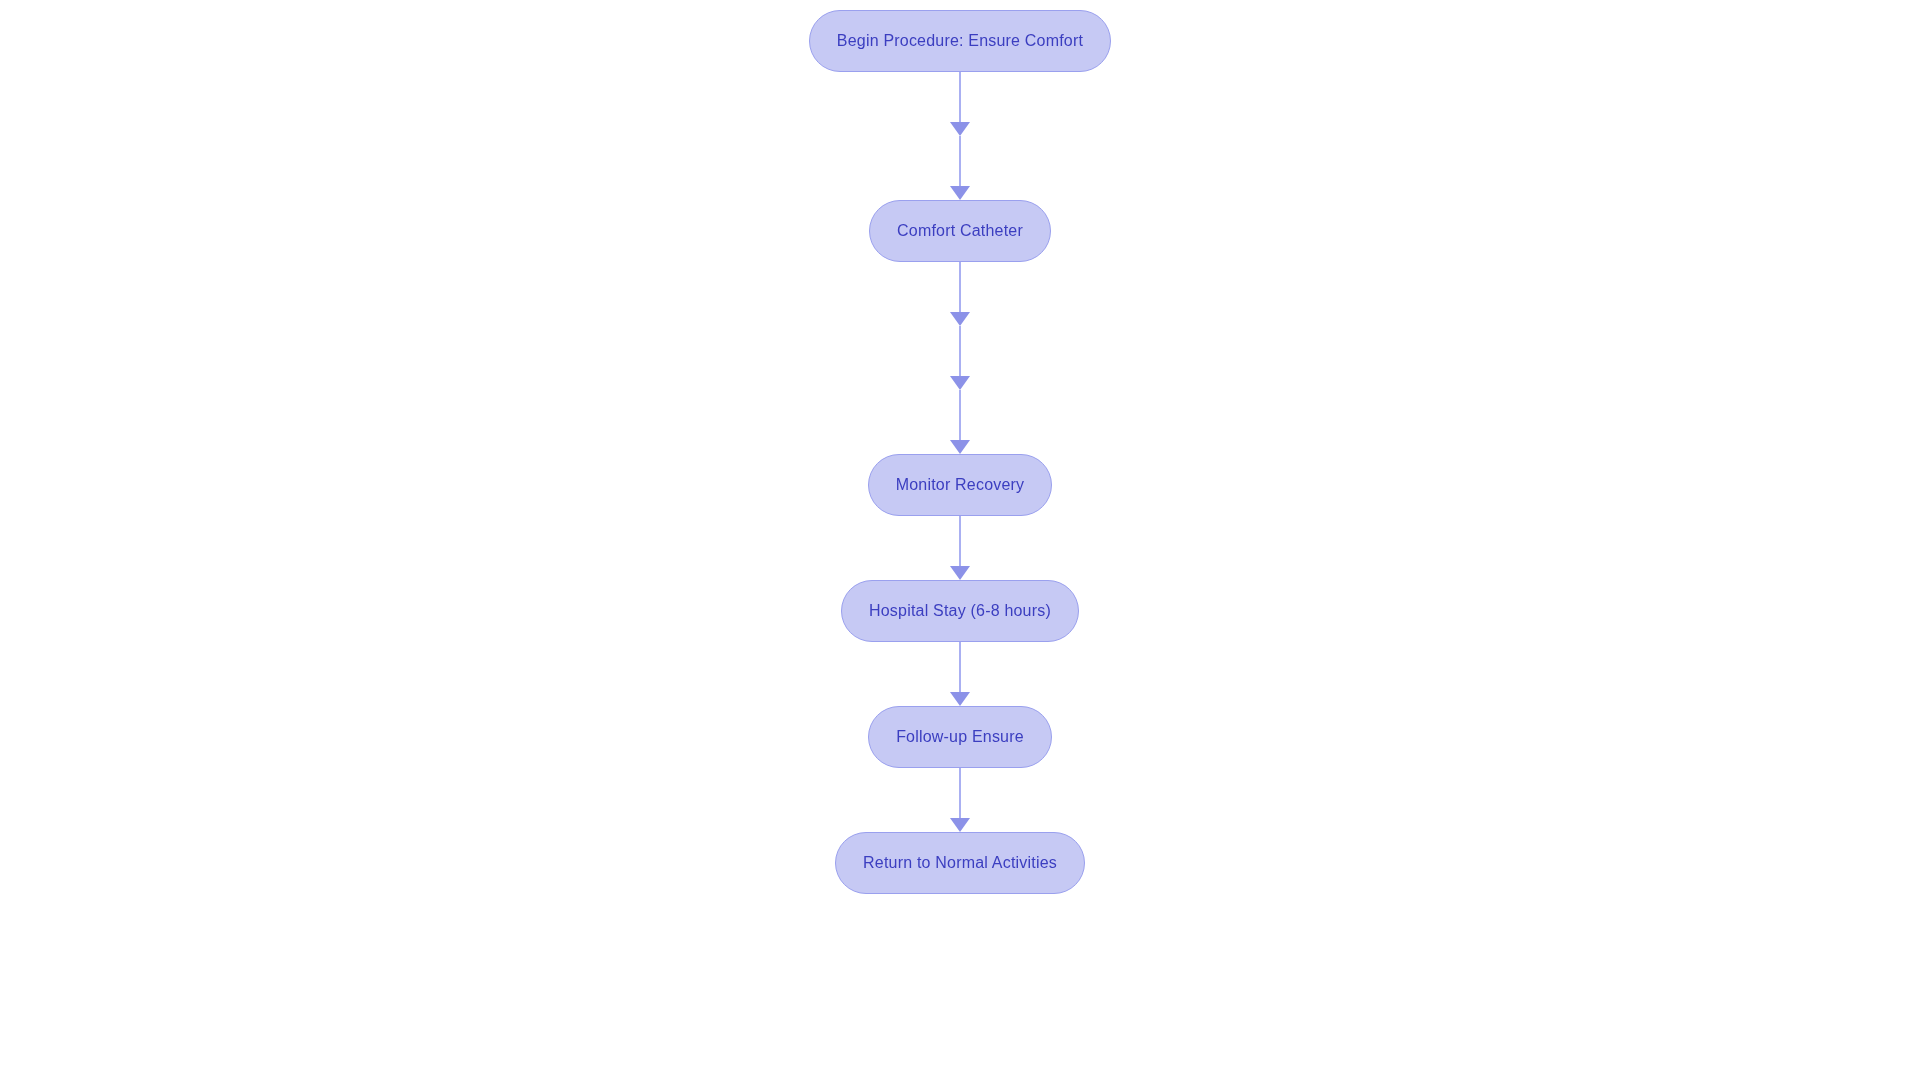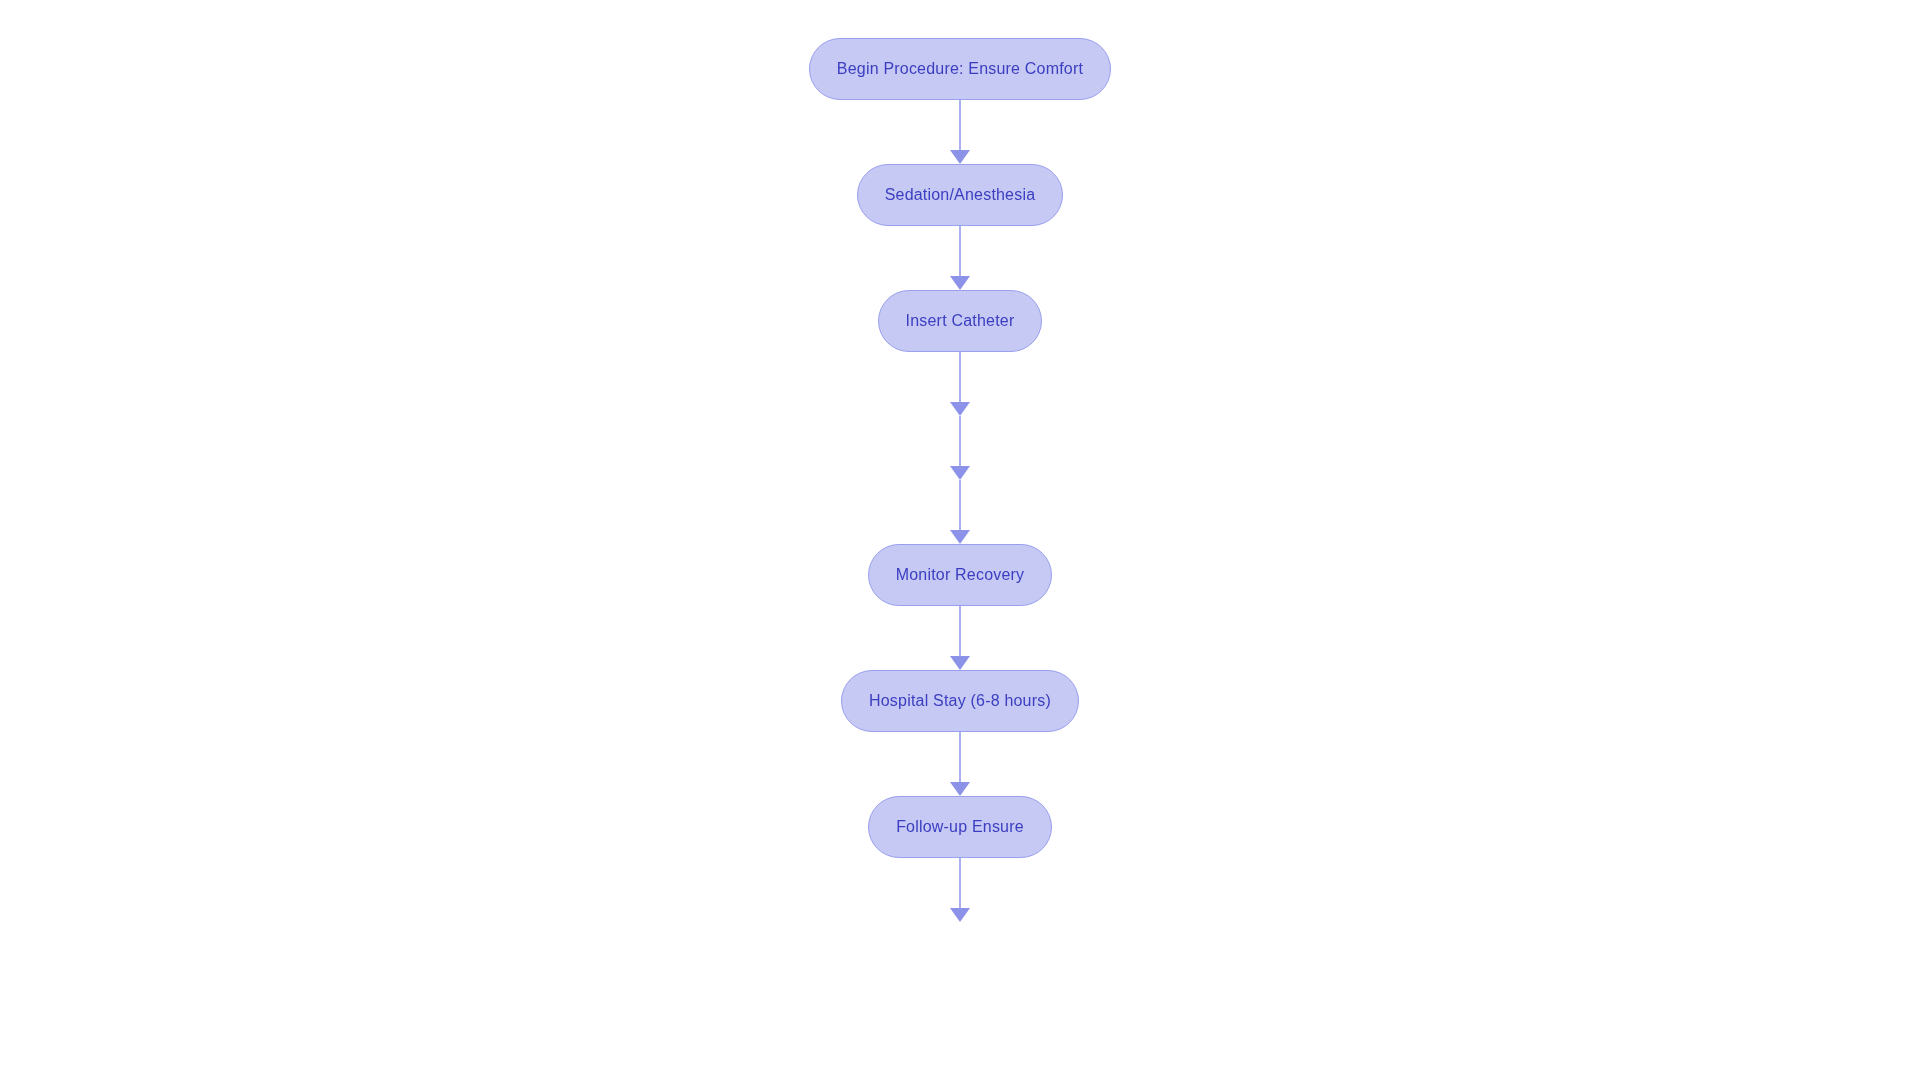--- a/index.html
+++ b/index.html
@@ -21,21 +21,20 @@
     background: var(--bg);
     overflow: hidden;
     font-family: "Liberation Sans", "DejaVu Sans", sans-serif;
   }
   .flow-column {
     width: 100%;
     padding-top: 10px;
     display: flex;
     flex-direction: column;
     align-items: center;
-    margin-top: 28px;
   }
   .node {
     height: 62px;
     min-width: 140px;
     padding: 0 27px;
     border-radius: 31px;
     background: var(--node-fill);
     border: 1.5px solid var(--node-border);
     display: flex;
     align-items: center;
@@ -77,31 +76,28 @@
 <div class="flow-column" id="flow-column">
   <div class="node">
     <span class="node-label">Begin Procedure: Ensure Comfort</span>
   </div>
 
   <div class="connector">
     <div class="line"></div>
     <div class="arrowhead"></div>
   </div>
 
-  <div class="node">
-    <span class="node-label">Sedation/Anesthesia</span>
-  </div>
 
   <div class="connector">
     <div class="line"></div>
     <div class="arrowhead"></div>
   </div>
 
   <div class="node">
-    <span class="node-label">Insert Catheter</span>
+    <span class="node-label">Comfort Catheter</span>
   </div>
 
   <div class="connector">
     <div class="line"></div>
     <div class="arrowhead"></div>
   </div>
 
 
   <div class="connector">
     <div class="line"></div>
@@ -134,13 +130,16 @@
 
   <div class="node">
     <span class="node-label">Follow-up Ensure</span>
   </div>
 
   <div class="connector">
     <div class="line"></div>
     <div class="arrowhead"></div>
   </div>
 
+  <div class="node">
+    <span class="node-label">Return to Normal Activities</span>
+  </div>
 </div>
 
 </body></html>

